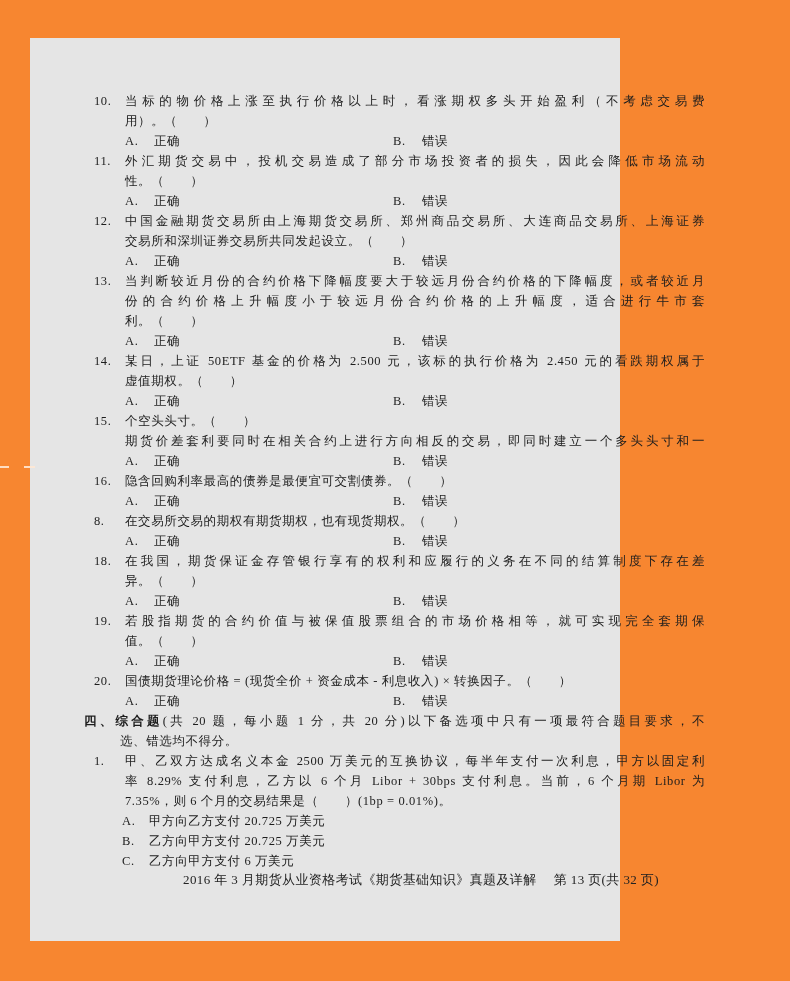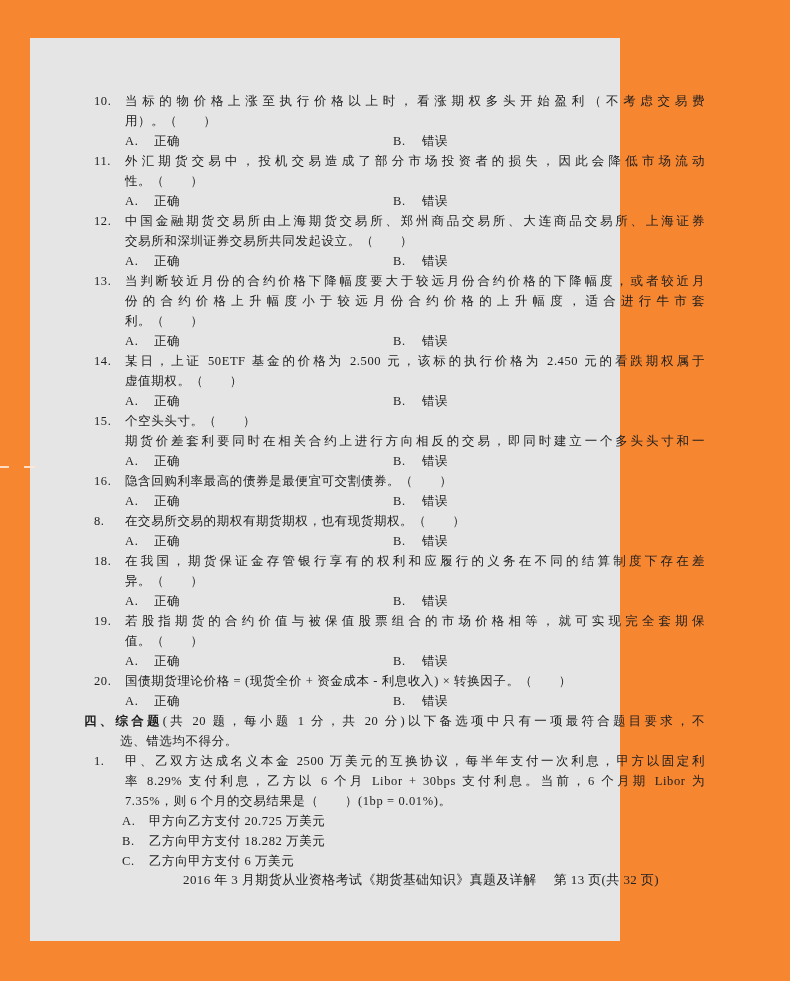--- a/index.html
+++ b/index.html
@@ -145,21 +145,21 @@
         <div class="sec-l2">选、错选均不得分。</div>
       </div>
       <div class="q">
         <span class="qnum">1.</span>
         <div class="stem">
           <div class="stem-line just">甲、乙双方达成名义本金 2500 万美元的互换协议，每半年支付一次利息，甲方以固定利</div>
           <div class="stem-line just">率 8.29% 支付利息，乙方以 6 个月 Libor + 30bps 支付利息。当前，6 个月期 Libor 为</div>
           <div class="stem-line">7.35%，则 6 个月的交易结果是（　　）(1bp = 0.01%)。</div>
         </div>
         <div class="comp-opt"><span class="opt-label">A.</span><span class="opt-text">甲方向乙方支付 20.725 万美元</span></div>
-        <div class="comp-opt"><span class="opt-label">B.</span><span class="opt-text">乙方向甲方支付 18.282 万美元</span></div>
+        <div class="comp-opt"><span class="opt-label">B.</span><span class="opt-text">乙方向甲方支付 20.725 万美元</span></div>
         <div class="comp-opt"><span class="opt-label">C.</span><span class="opt-text">乙方向甲方支付 6 万美元</span></div>
       </div>
     </div>
   <div class="footer">
     <span>2016 年 3 月期货从业资格考试《期货基础知识》真题及详解　 第 13 页(共 32 页)</span>
   </div>
 </div>
 <div class="edge-mark m1"></div>
 <div class="edge-mark m2"></div>
 

